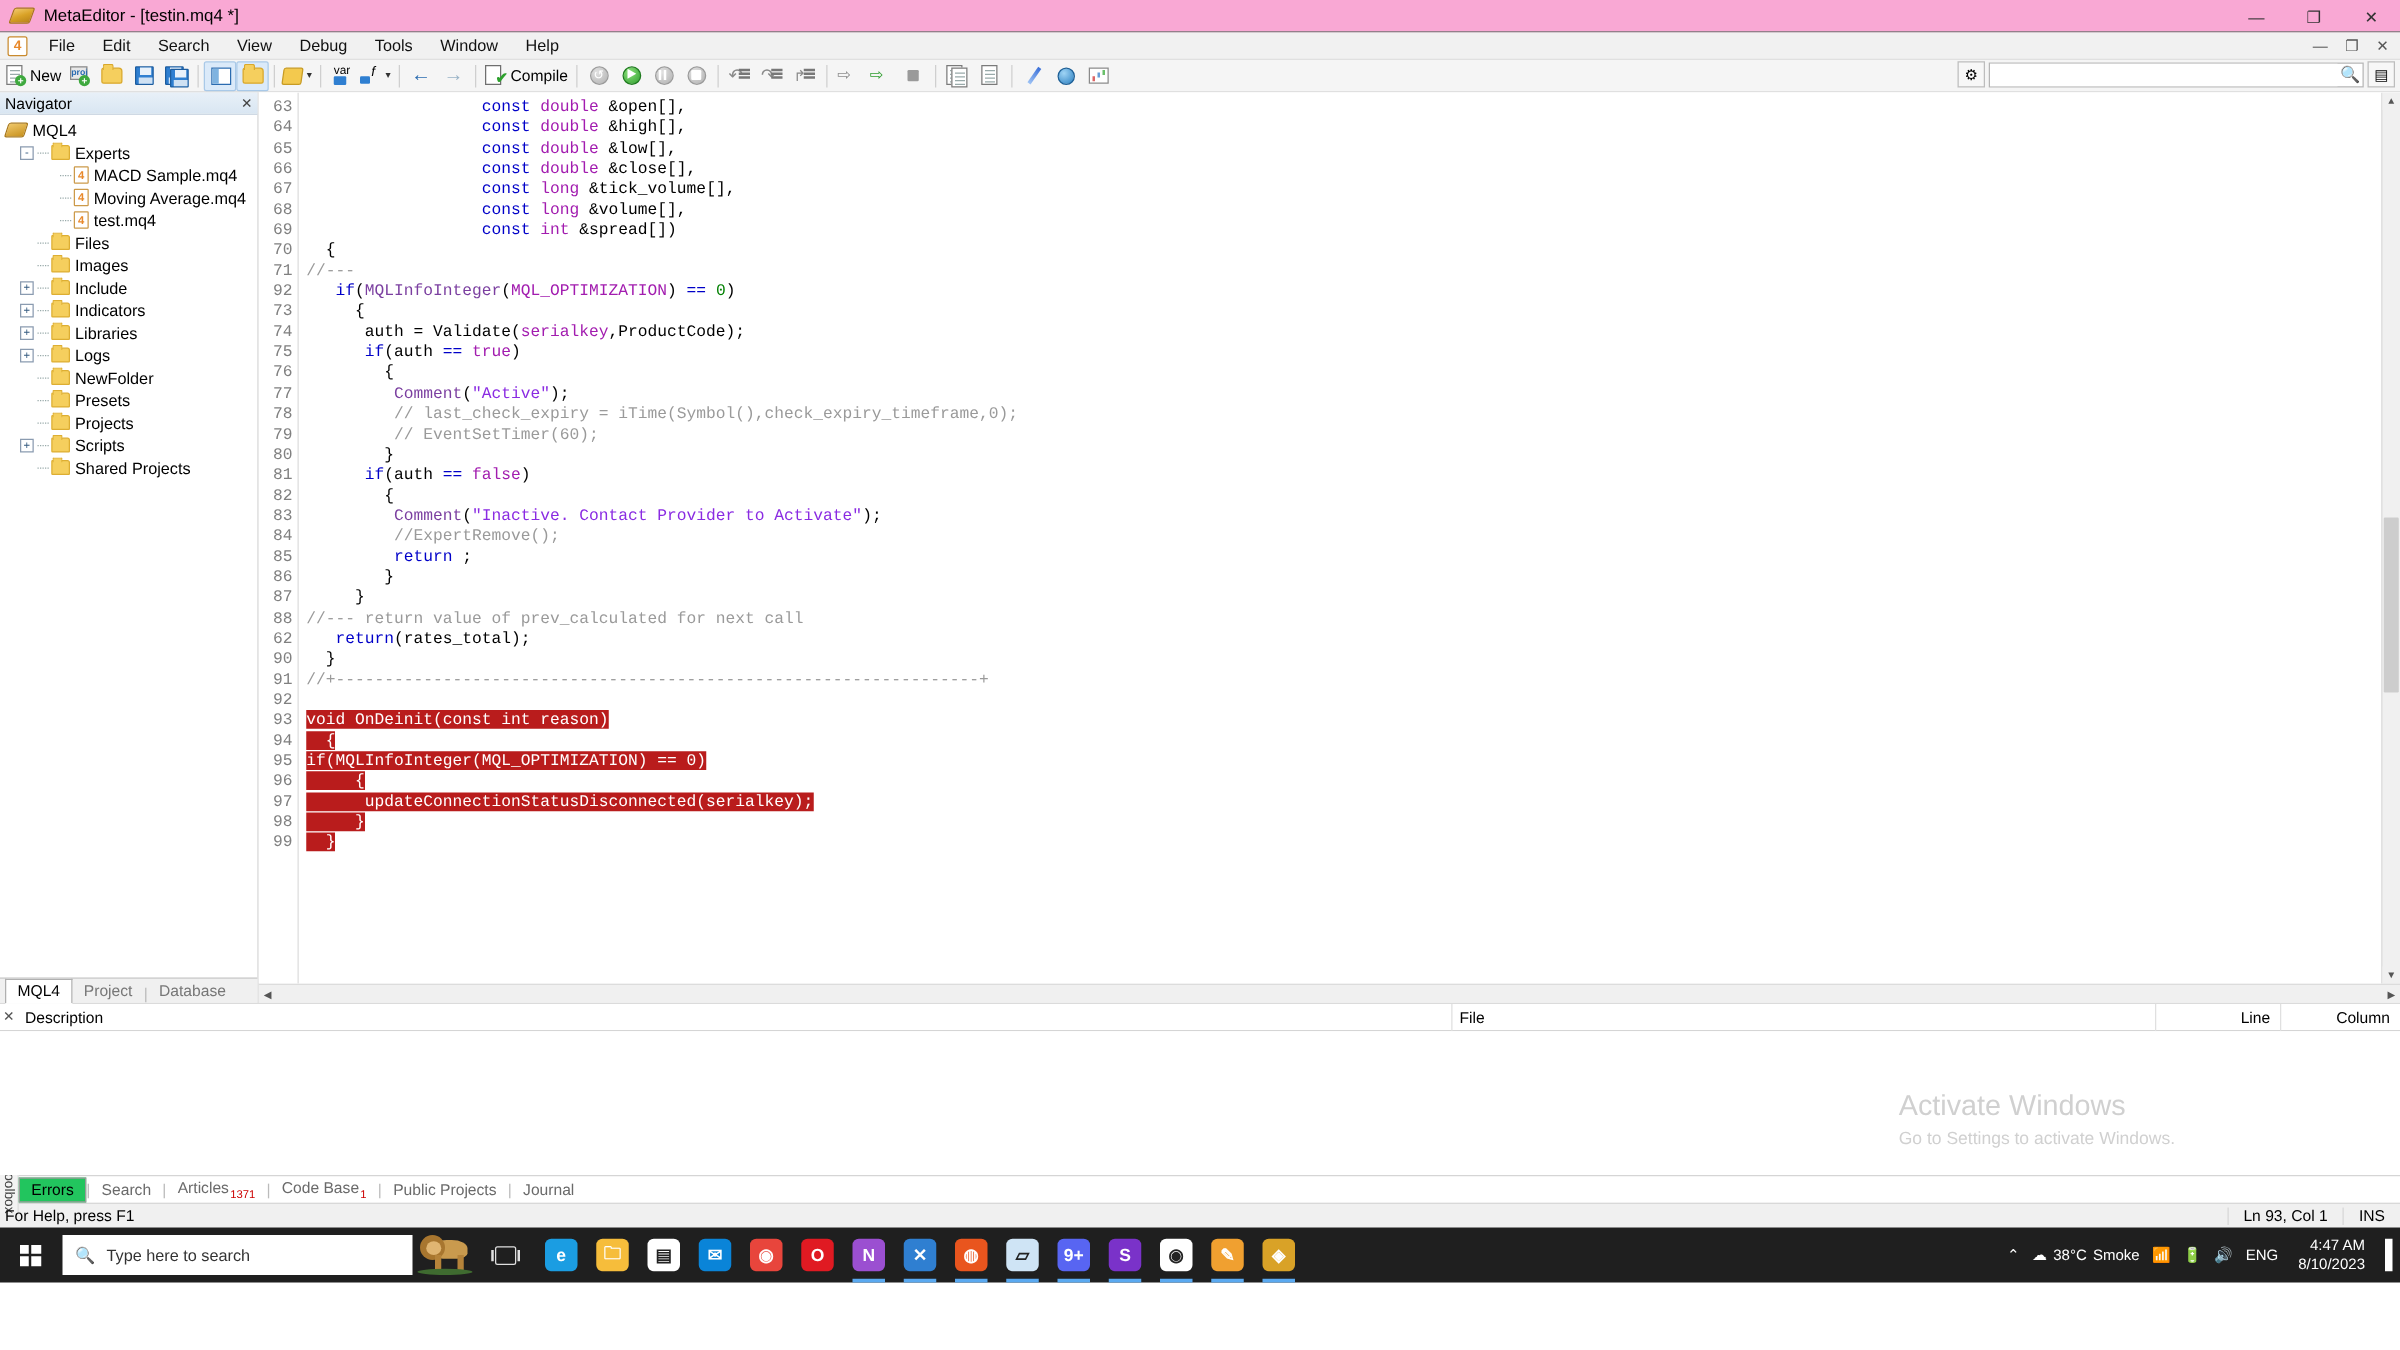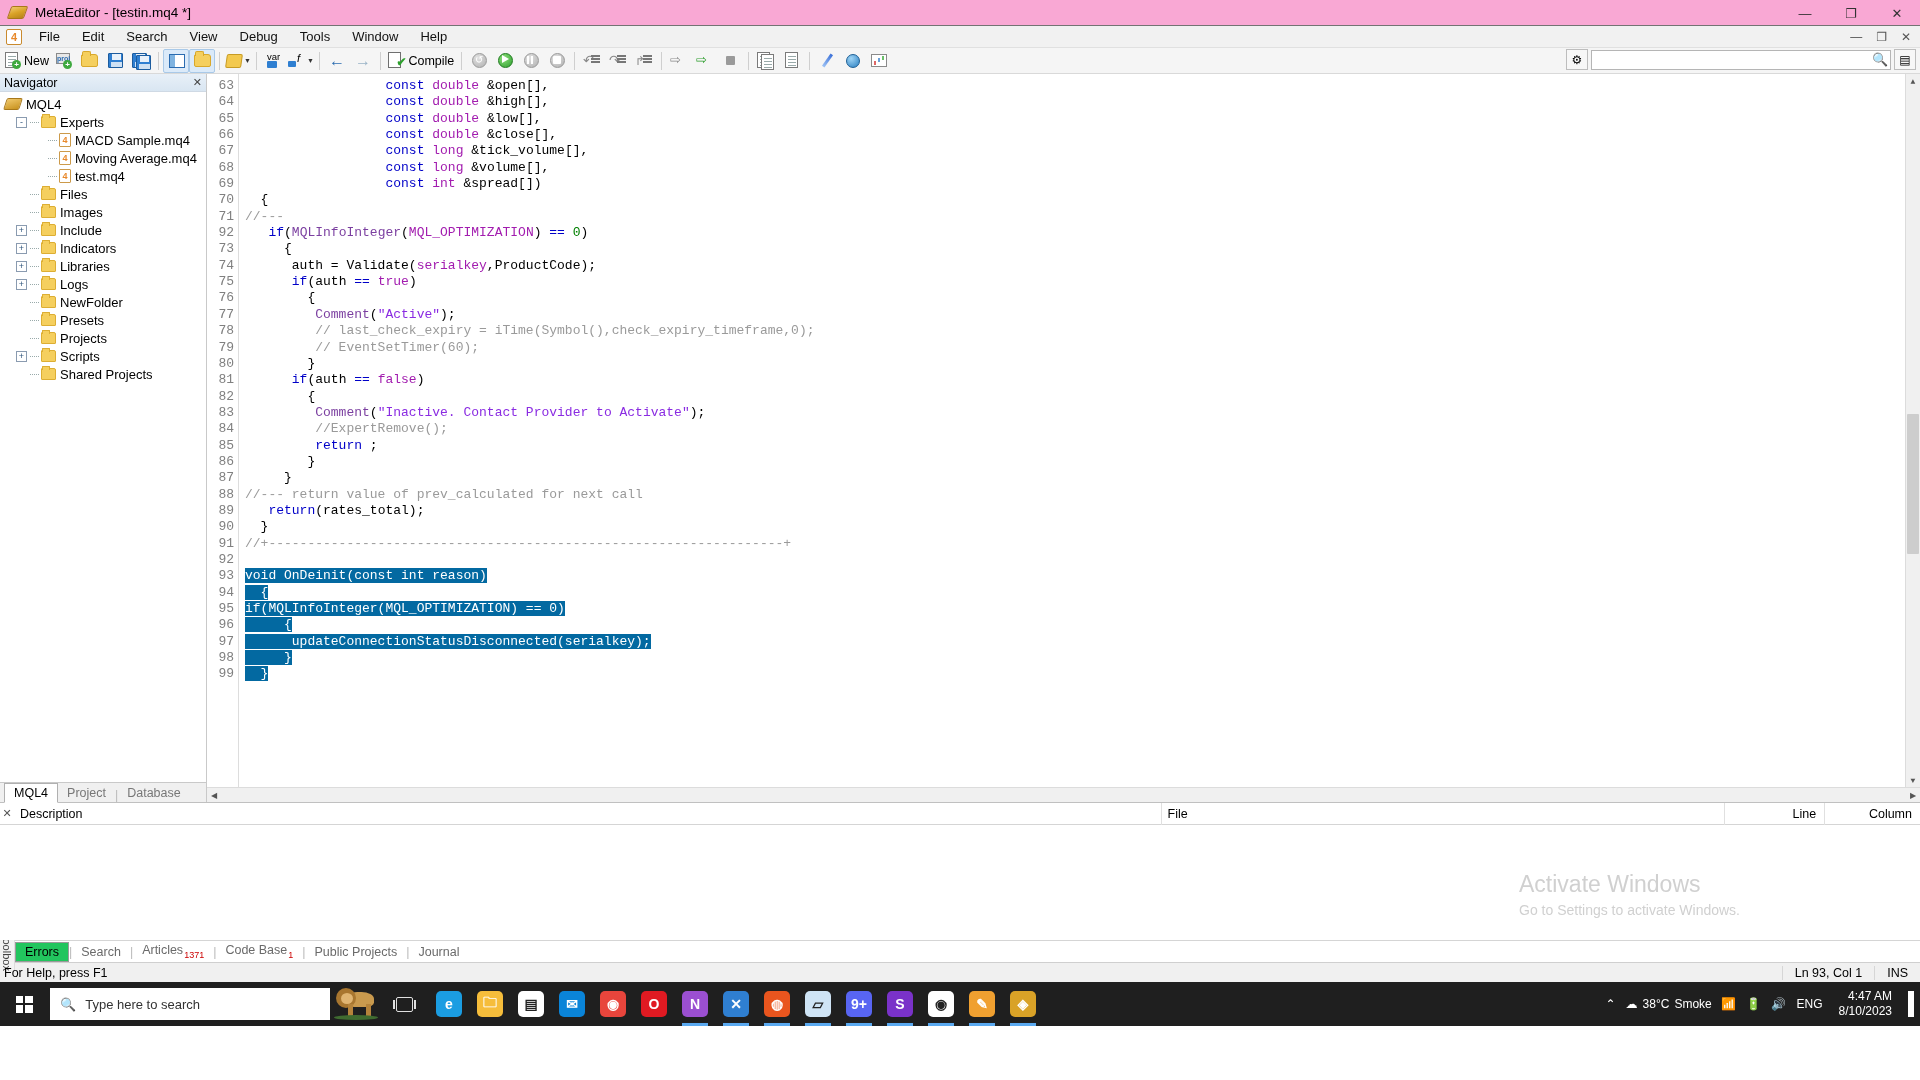--- a/index.html
+++ b/index.html
@@ -127,21 +127,21 @@
   #code { flex:1; padding:4px 0 0 6px; position:relative; overflow:hidden; white-space:pre; }
   #code .ln { height:16.35px; line-height:16.35px; }
   .k { color:#0000c8; }           
   .ty { color:#a21caf; }          
   .cst { color:#a21caf; }         
   .str { color:#8a2be2; }         
   .fn { color:#7b3fa0; }          
   .cm { color:#9a9a9a; }          
   .num { color:#008000; }
   .pl { color:#000; }
-  .sel { background:#0369a1; color:#fff; }
+  .sel { background:#b91c1c; color:#fff; }
   .sel .k,.sel .ty,.sel .cst,.sel .str,.sel .fn,.sel .cm,.sel .num,.sel .pl { color:#fff; }
   #vscroll { position:absolute; right:0; top:0; width:15px; height:100%; background:#f0f0f0;
     border-left:1px solid #dcdcdc; }
   #vscroll .thumb { position:absolute; top:340px; left:1px; width:12px; height:140px; background:#cdcdcd; border-radius:1px; }
   #vscroll .up,#vscroll .dn { position:absolute; left:0; width:14px; height:14px; font-size:8px;
     display:flex; align-items:center; justify-content:center; color:#555; background:#f0f0f0; }
   #vscroll .up { top:0; } #vscroll .dn { bottom:0; }
   #hscroll { height:15px; background:#f0f0f0; border-top:1px solid #dcdcdc; position:relative; display:flex;
     align-items:center; justify-content:space-between; }
   #hscroll .lft,#hscroll .rgt { width:14px; text-align:center; font-size:8px; color:#555; }
@@ -529,21 +529,21 @@
           <div>79</div>
           <div>80</div>
           <div>81</div>
           <div>82</div>
           <div>83</div>
           <div>84</div>
           <div>85</div>
           <div>86</div>
           <div>87</div>
           <div>88</div>
-          <div>89</div>
+          <div>62</div>
           <div>90</div>
           <div>91</div>
           <div>92</div>
           <div>93</div>
           <div>94</div>
           <div>95</div>
           <div>96</div>
           <div>97</div>
           <div>98</div>
           <div>99</div>

